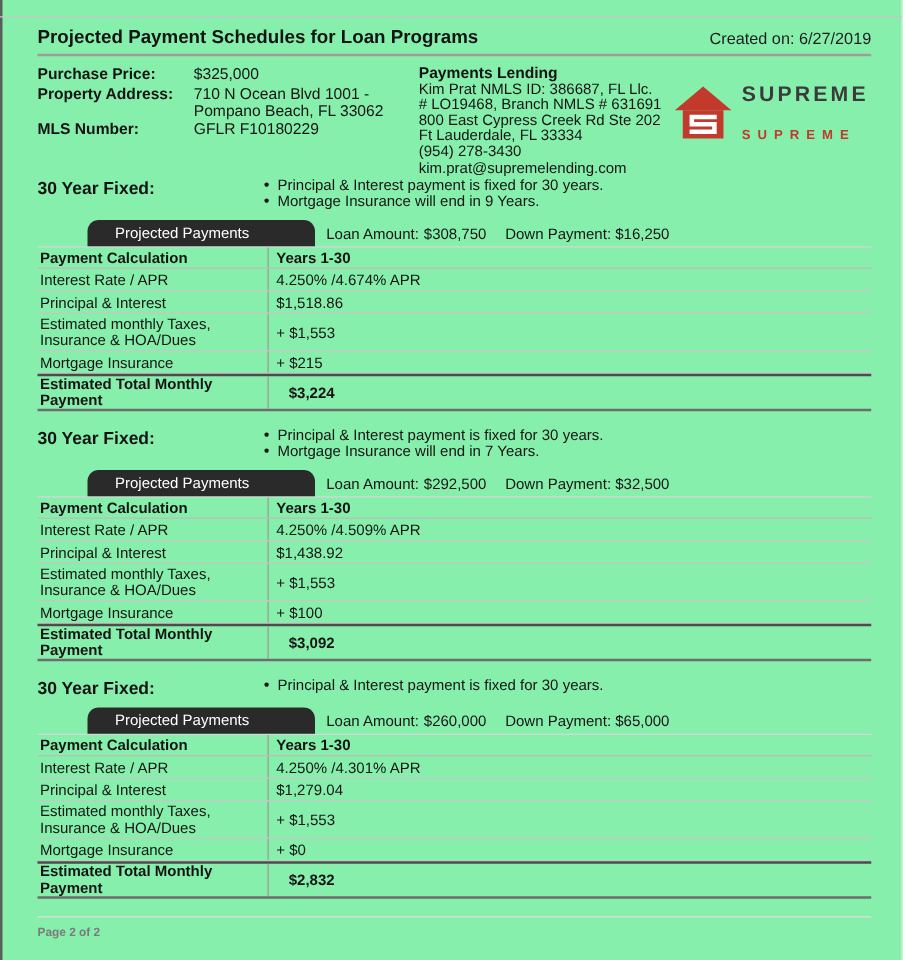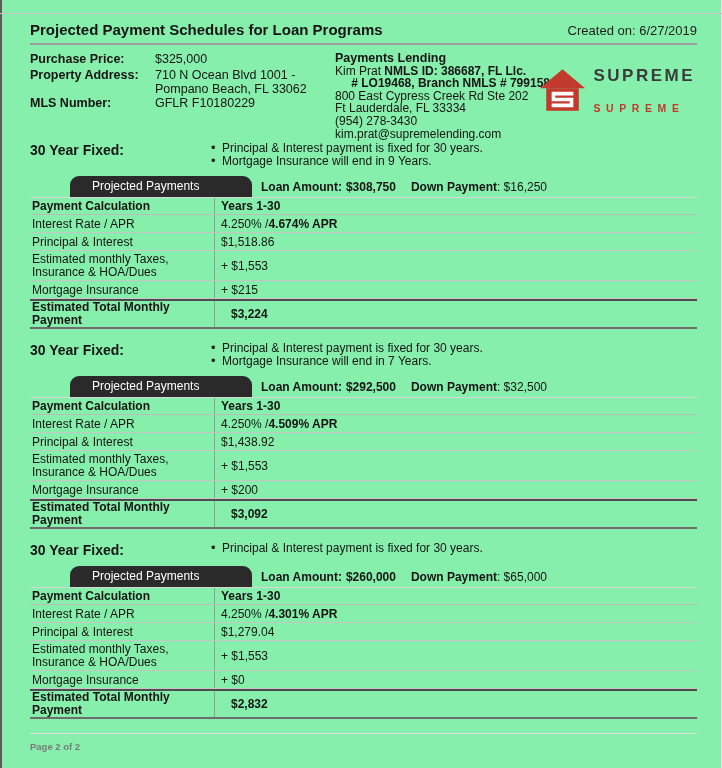--- a/index.html
+++ b/index.html
@@ -22,21 +22,21 @@
 
   
   .info { position:relative; margin-top:7px; min-height:86px; }
   .info-grid { display:grid; grid-template-columns:125px 180px; grid-template-rows:16px 28px 16px;
                font-size:12.5px; line-height:14px; }
   .ilabel { font-weight:bold; }
   .prewrap { white-space:pre-line; }
 
   .lender { position:absolute; left:305px; top:0; width:215px; font-size:12px; line-height:12.6px; }
   .lender .name { font-weight:bold; font-size:12.5px; }
-  .b { font-weight:bold;text-align:right; }
+  .b { font-weight:normal; }
 
   .logo { position:absolute; right:2px; top:14px; display:flex; align-items:center; gap:7px; }
   .logo-words { display:flex; flex-direction:column;gap:16px; }
   .logo-top { font-size:17px; font-weight:bold; letter-spacing:2.5px; color:#3b3b3b; line-height:17px; }
   .logo-bottom { font-size:10.5px; font-weight:bold; letter-spacing:5.6px; color:#c13a2b; line-height:12px; margin-top:2px; }
 
   
   .sec { margin-top:13px; }
   .sec:first-child { margin-top:4px; }
   .sec-head { display:flex; align-items:flex-start; margin-bottom:8px; }
@@ -92,21 +92,21 @@
         <div class="ilabel">Property Address:</div>
         <div class="prewrap">710 N Ocean Blvd 1001 -
 Pompano Beach, FL 33062</div>
         <div class="ilabel">MLS Number:</div>
         <div>GFLR F10180229</div>
       </div>
 
       <div class="lender">
         <div class="name">Payments Lending</div>
         <div><span>Kim Prat </span><span class="b">NMLS ID: 386687, FL Llc.</span></div>
-        <div class="b"># LO19468, Branch NMLS # 799158</div>
+        <div class="b"># LO19468, Branch NMLS # 631691</div>
         <div>800 East Cypress Creek Rd Ste 202</div>
         <div>Ft Lauderdale, FL 33334</div>
         <div>(954) 278-3430</div>
         <div>kim.prat@supremelending.com</div>
       </div>
 
       <div class="logo">
         <svg width="47" height="48" viewBox="0 0 52 50" xmlns="http://www.w3.org/2000/svg">
           <polygon points="26,2 1,23 51,23" fill="#c13a2b"></polygon>
           <rect x="8" y="23" width="36" height="25" fill="#c13a2b"></rect>
@@ -207,21 +207,21 @@
         <div class="cl">Principal &amp; Interest</div>
         <div class="cr">$1,438.92</div>
       </div>
       <div class="row row-d">
         <div class="cl prewrap">Estimated monthly Taxes,
 Insurance &amp; HOA/Dues</div>
         <div class="cr">+ $1,553</div>
       </div>
       <div class="row row-s">
         <div class="cl">Mortgage Insurance</div>
-        <div class="cr">+ $200</div>
+        <div class="cr">+ $100</div>
       </div>
       <div class="row row-total">
         <div class="cl prewrap">Estimated Total Monthly
 Payment</div>
         <div class="cr">$3,092</div>
       </div>
     </div>
   </section>
 
   <section class="sec">

